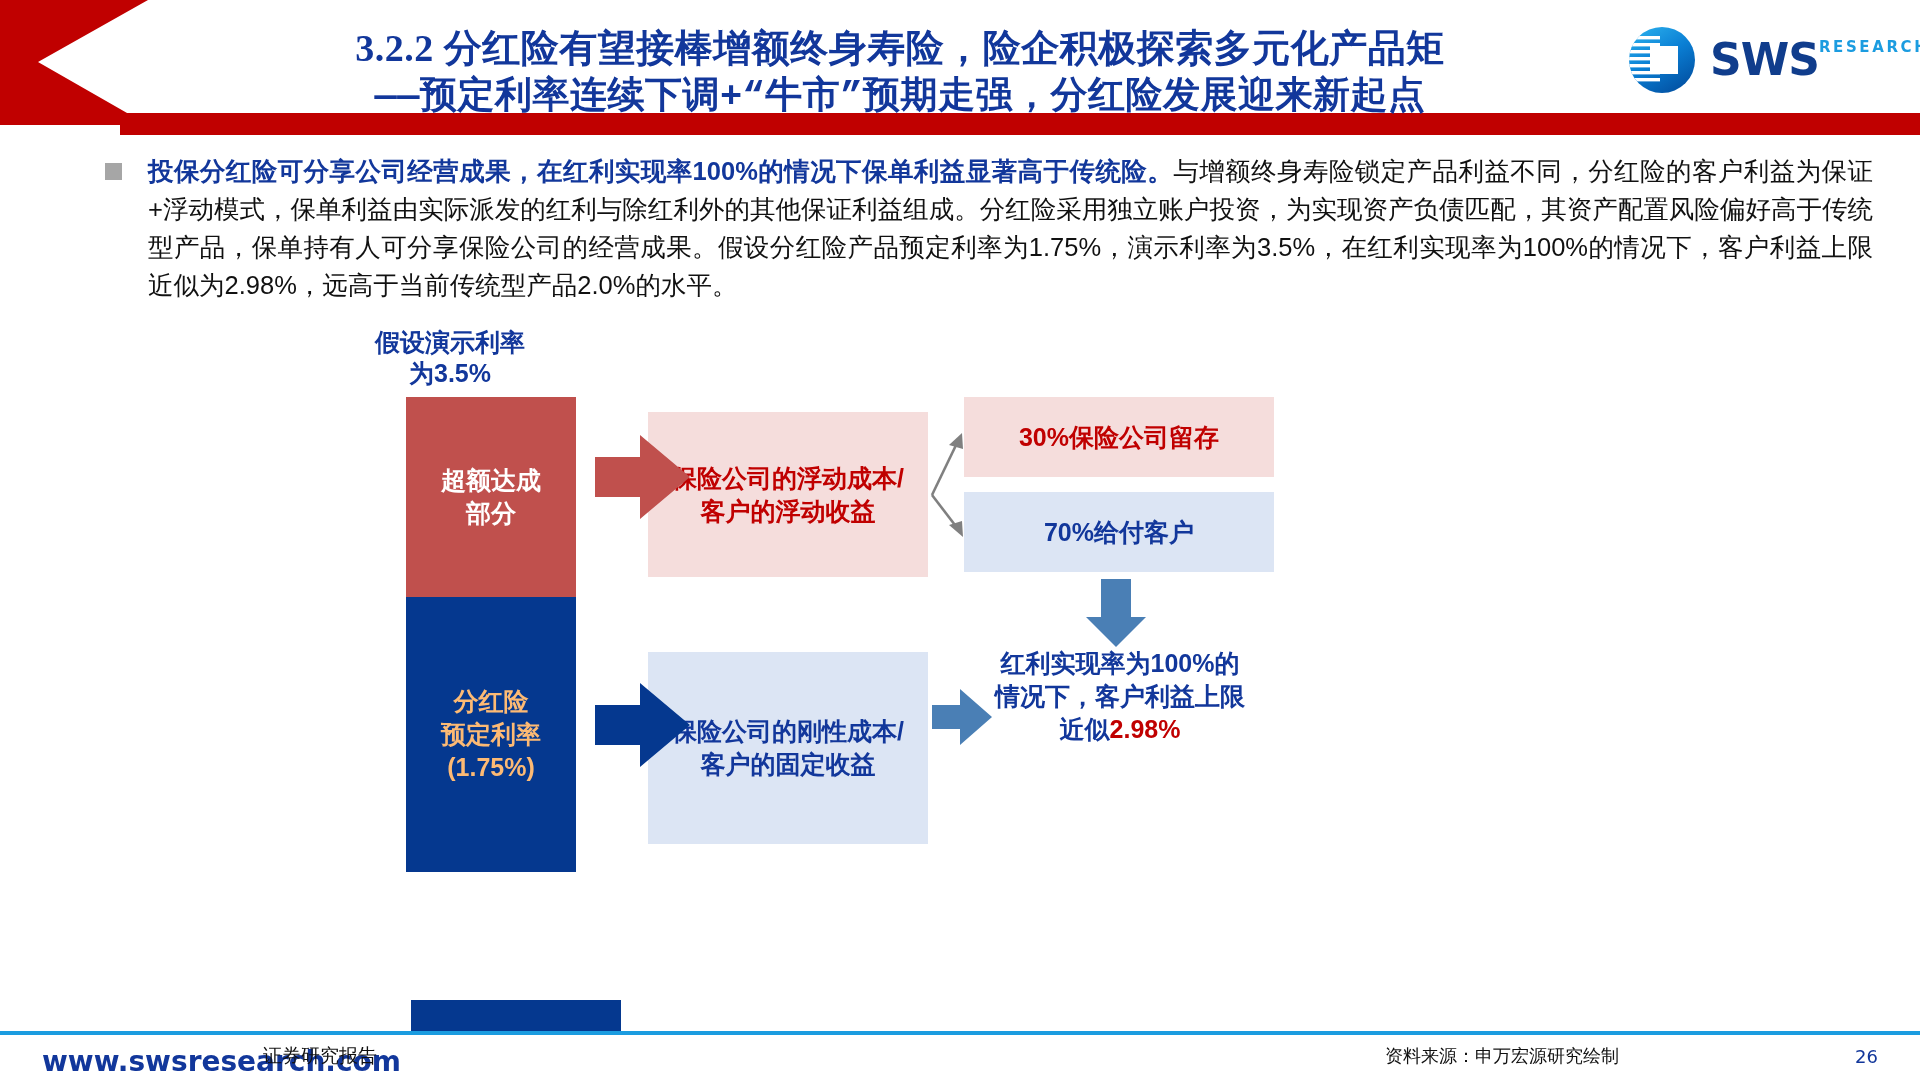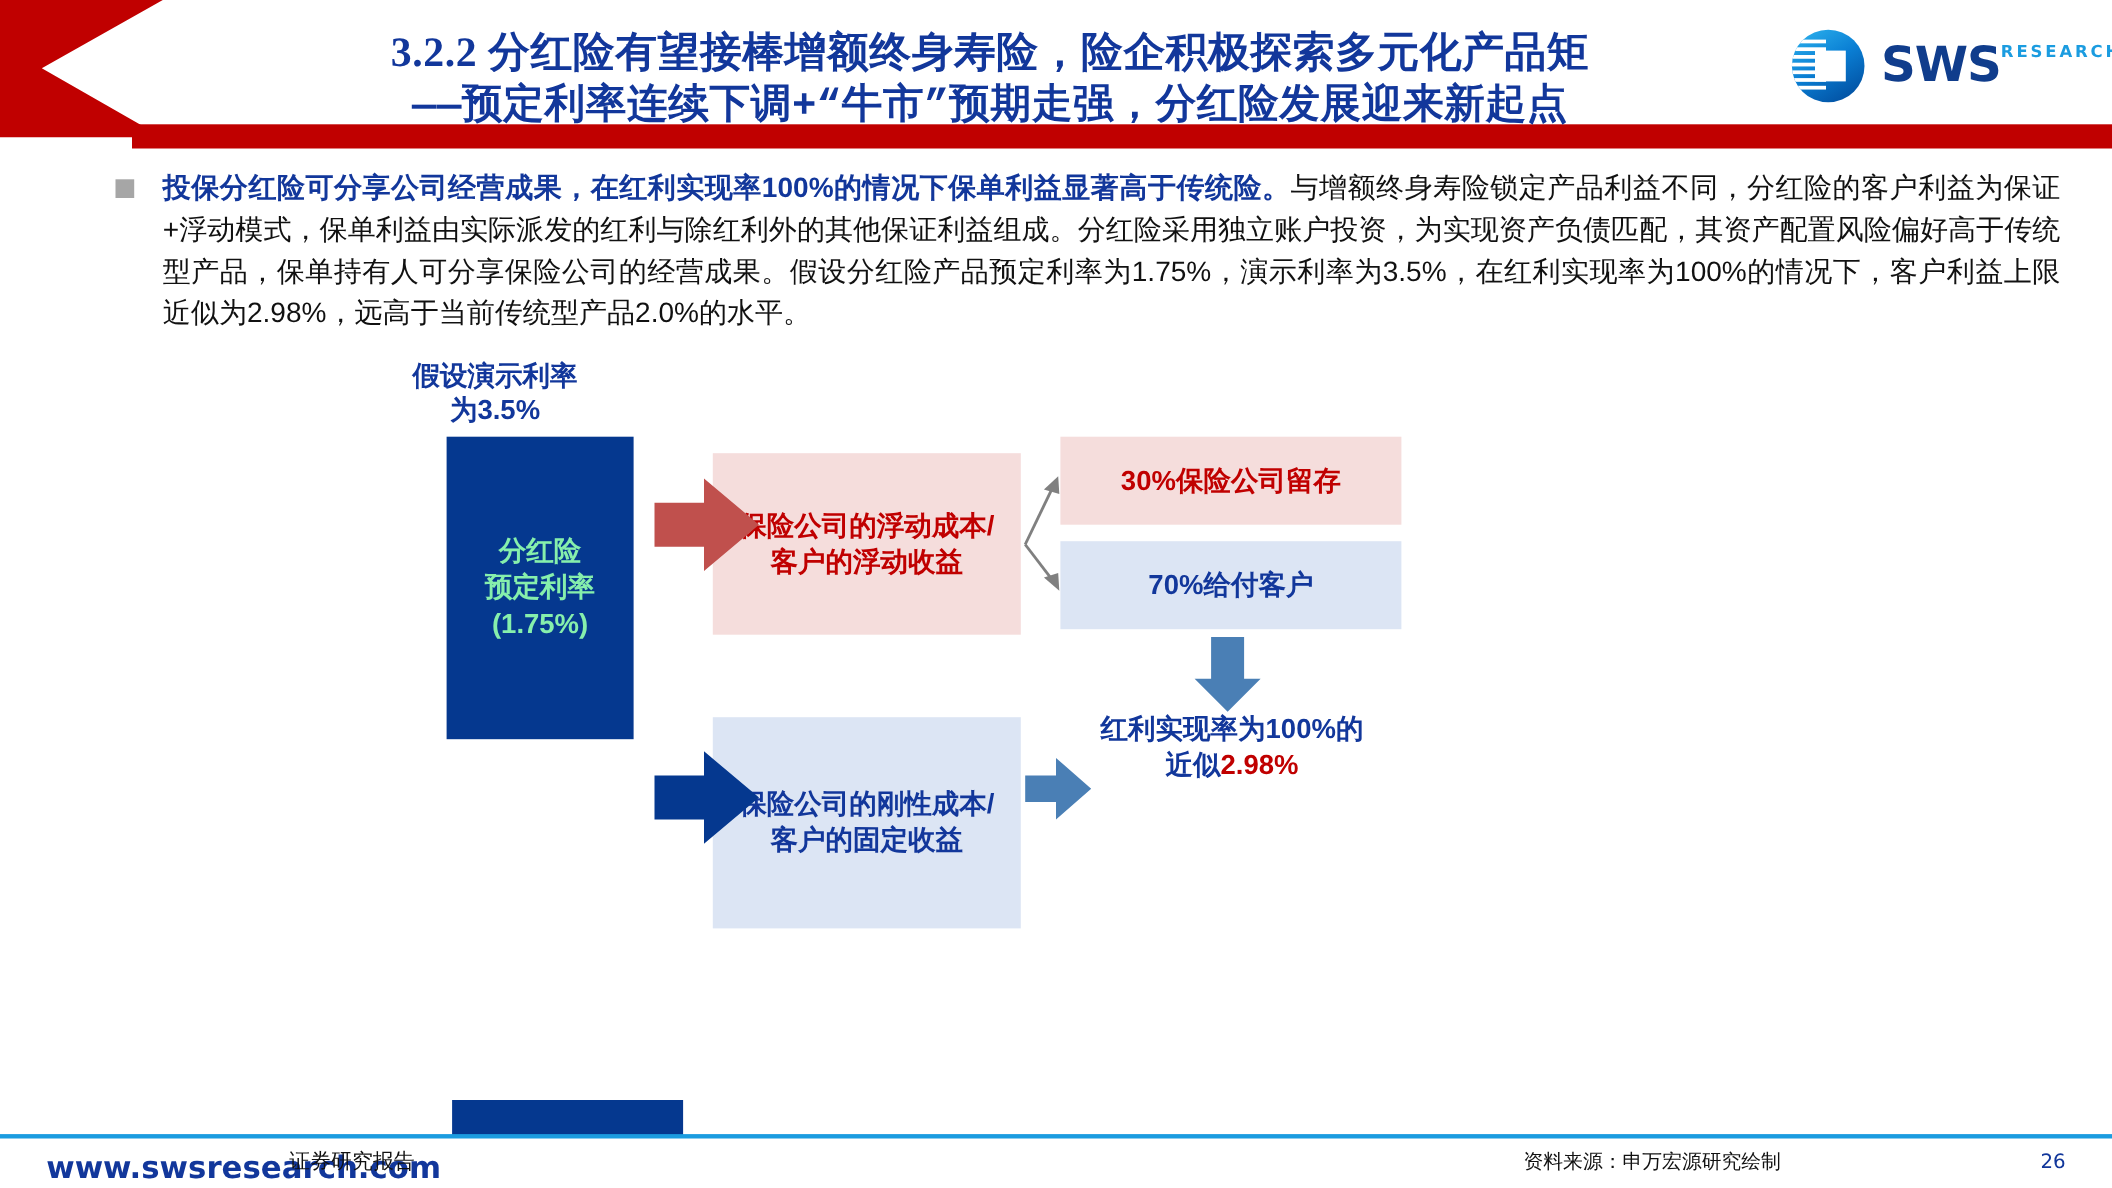--- a/index.html
+++ b/index.html
@@ -35,21 +35,21 @@
   .para{position:absolute;left:148px;top:152px;width:1725px;
       font-size:25.5px;line-height:38px;color:#111111;text-align:justify;}
   .para b{color:#12379b;}
   
   .diagram{position:absolute;left:0;top:317px;width:1920px;height:510px;padding-left:24px;}
   .cap-rate{position:absolute;left:330px;top:10px;width:240px;text-align:center;
       color:#12379b;font-weight:bold;font-size:25px;line-height:31px;}
   .bar{position:absolute;left:406px;top:80px;width:170px;}
   .bar-top{width:170px;height:200px;background:#c0504d;color:#fff;font-weight:bold;
       font-size:25px;line-height:33px;display:flex;align-items:center;justify-content:center;text-align:center;}
-  .bar-bot{width:170px;height:275px;background:#05388f;color:#86efac;font-weight:bold;
+  .bar-bot{width:170px;height:275px;background:#05388f;color:#fdba74;font-weight:bold;
       font-size:25px;line-height:33px;display:flex;align-items:center;justify-content:center;text-align:center;}
   .box{position:absolute;display:flex;align-items:center;justify-content:center;text-align:center;
       font-weight:bold;line-height:33px;}
   .box-float{left:648px;top:95px;width:280px;height:165px;background:#f5dddc;color:#c00000;font-size:25px;}
   .box-rigid{left:648px;top:335px;width:280px;height:192px;background:#dce5f4;color:#12379b;font-size:25px;}
   .box-30{left:964px;top:80px;width:310px;height:80px;background:#f5dddc;color:#c00000;font-size:25px;}
   .box-70{left:964px;top:175px;width:310px;height:80px;background:#dce5f4;color:#12379b;font-size:25px;}
   .final-txt{position:absolute;left:975px;top:330px;width:290px;text-align:center;
       color:#12379b;font-weight:bold;font-size:25px;line-height:33px;}
   .final-txt .hl{color:#c00000;}
@@ -120,20 +120,26 @@
 </div>
 
 <div class="diagram">
 
   <div class="cap-rate">
     <div>假设演示利率</div>
     <div>为3.5%</div>
   </div>
 
   <div class="bar">
+    <div class="bar-top">
+      <div>
+        <div>超额达成</div>
+        <div>部分</div>
+      </div>
+    </div>
     <div class="bar-bot">
       <div>
         <div>分红险</div>
         <div>预定利率</div>
         <div>(1.75%)</div>
       </div>
     </div>
   </div>
 
   <div class="box box-float">
@@ -148,20 +154,21 @@
       <div>保险公司的刚性成本/</div>
       <div>客户的固定收益</div>
     </div>
   </div>
 
   <div class="box box-30">30%保险公司留存</div>
   <div class="box box-70">70%给付客户</div>
 
   <div class="final-txt">
     <div>红利实现率为100%的</div>
+    <div>情况下，客户利益上限</div>
     <div><span>近似</span><span class="hl">2.98%</span></div>
   </div>
 
   <svg class="arrows" viewBox="0 0 1920 510">
 
     <g>
       <polygon points="595,140 640,140 640,118 690,160 640,202 640,180 595,180" fill="#c0504d"></polygon>
     </g>
 
     <g>

